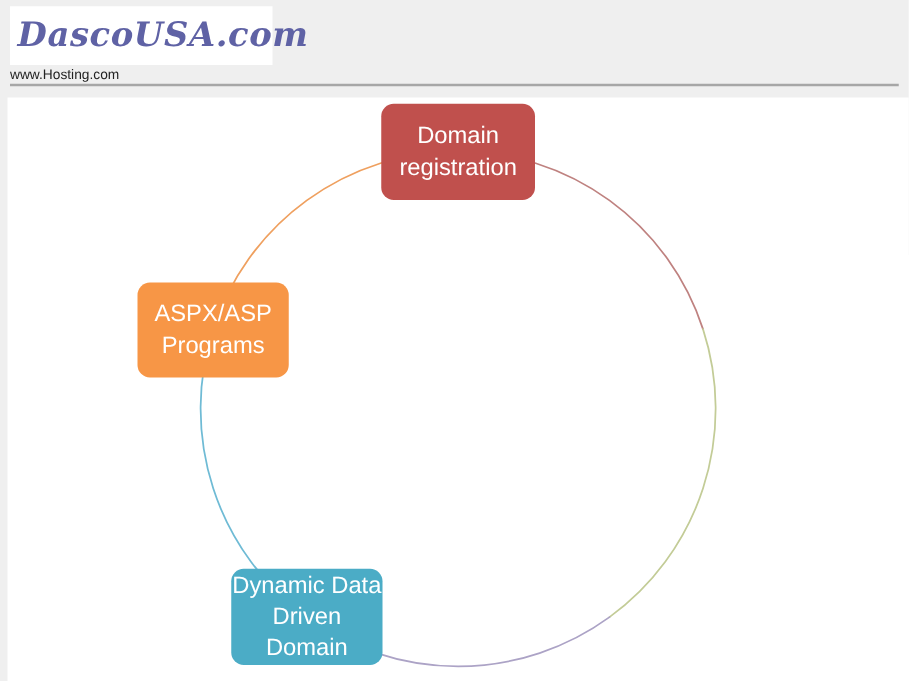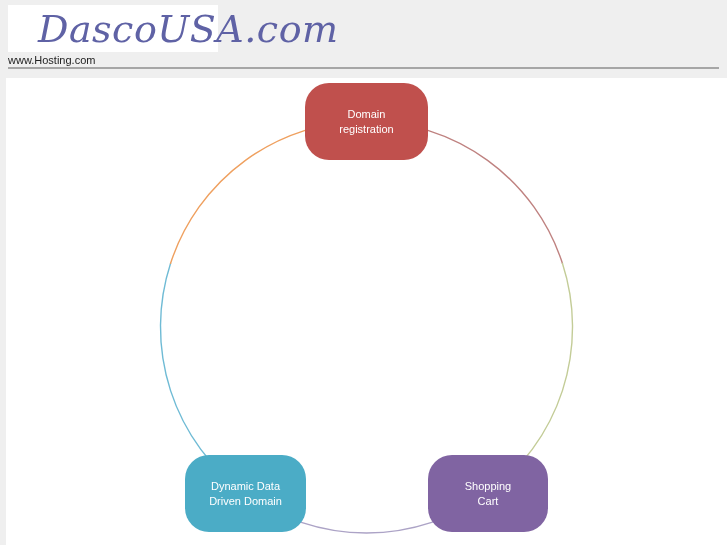--- a/index.html
+++ b/index.html
@@ -25,48 +25,47 @@
     position: absolute; left: 8px; top: 5px;
     width: 210px; height: 47px;
     background: #ffffff;
     display: flex; align-items: center;
     padding-left: 6px; box-sizing: border-box;
     cursor: pointer;
   }
   .logo-text {
     font-family: "DejaVu Serif", serif;
     font-style: italic;
-    font-weight: normal;
-    font-size: 38px;
+    font-weight: bold;
+    font-size: 27px;
     letter-spacing: 0.5px;
     color: #5f62a5;
     white-space: nowrap;
-    margin-left: 24px;
   }
   .site-url {
     position: absolute; left: 8px; top: 54px;
     font-size: 11px; color: #222222;
   }
   .divider {
     position: absolute; left: 8px; top: 67px;
     width: 711px; height: 2px;
     background: #a6a6a6;
   }
 
   
   .canvas { position: absolute; left: 0; top: 0; width: 727px; height: 545px; z-index: 1; }
   .canvas svg { position: absolute; left: 0; top: 0; }
   .canvas svg path { fill: none; stroke-width: 1.4px; stroke-linecap: round; }
 
   .node {
     position: absolute;
-    border-radius: 24px;
+    border-radius: 10px;
     display: flex; align-items: center; justify-content: center;
     color: #ffffff;
-    font-size: 11px;
+    font-size: 19px;
     line-height: 1.32;
     text-align: center;
     z-index: 2;
   }
   .node span { white-space: pre-line; }
   .node-0 { left: 305px; top: 83px;  width: 123px; height: 77px; }
   .node-1 { left: 502px; top: 226px; width: 121px; height: 76px; }
   .node-2 { left: 428px; top: 455px; width: 120px; height: 77px; }
   .node-3 { left: 185px; top: 455px; width: 121px; height: 77px; }
   .node-4 { left: 110px; top: 226px; width: 121px; height: 76px; }
@@ -90,21 +89,21 @@
     <path d="M 562.4 263.3 A 206 206 0 0 1 487.6 493.7" stroke="#c3cc97"></path>
     <path d="M 487.6 493.7 A 206 206 0 0 1 245.4 493.7" stroke="#aca3c6"></path>
     <path d="M 245.4 493.7 A 206 206 0 0 1 170.6 263.3" stroke="#6fbbd5"></path>
     <path d="M 170.6 263.3 A 206 206 0 0 1 366.5 121.0" stroke="#efa05f"></path>
   </svg>
 
   <div class="node node-0" style="background: rgb(192, 80, 77);">
     <span>Domain
 registration</span>
   </div>
-  <div class="node node-2" style="background: rgb(128, 100, 162);">
-    <span>Shopping
-Cart</span>
-  </div>
   <div class="node node-3" style="background: rgb(75, 172, 198);">
     <span>Dynamic Data
 Driven Domain</span>
   </div>
+  <div class="node node-4" style="background: rgb(247, 150, 70);">
+    <span>ASPX/ASP
+Programs</span>
+  </div>
 </div>
 
 </body></html>

